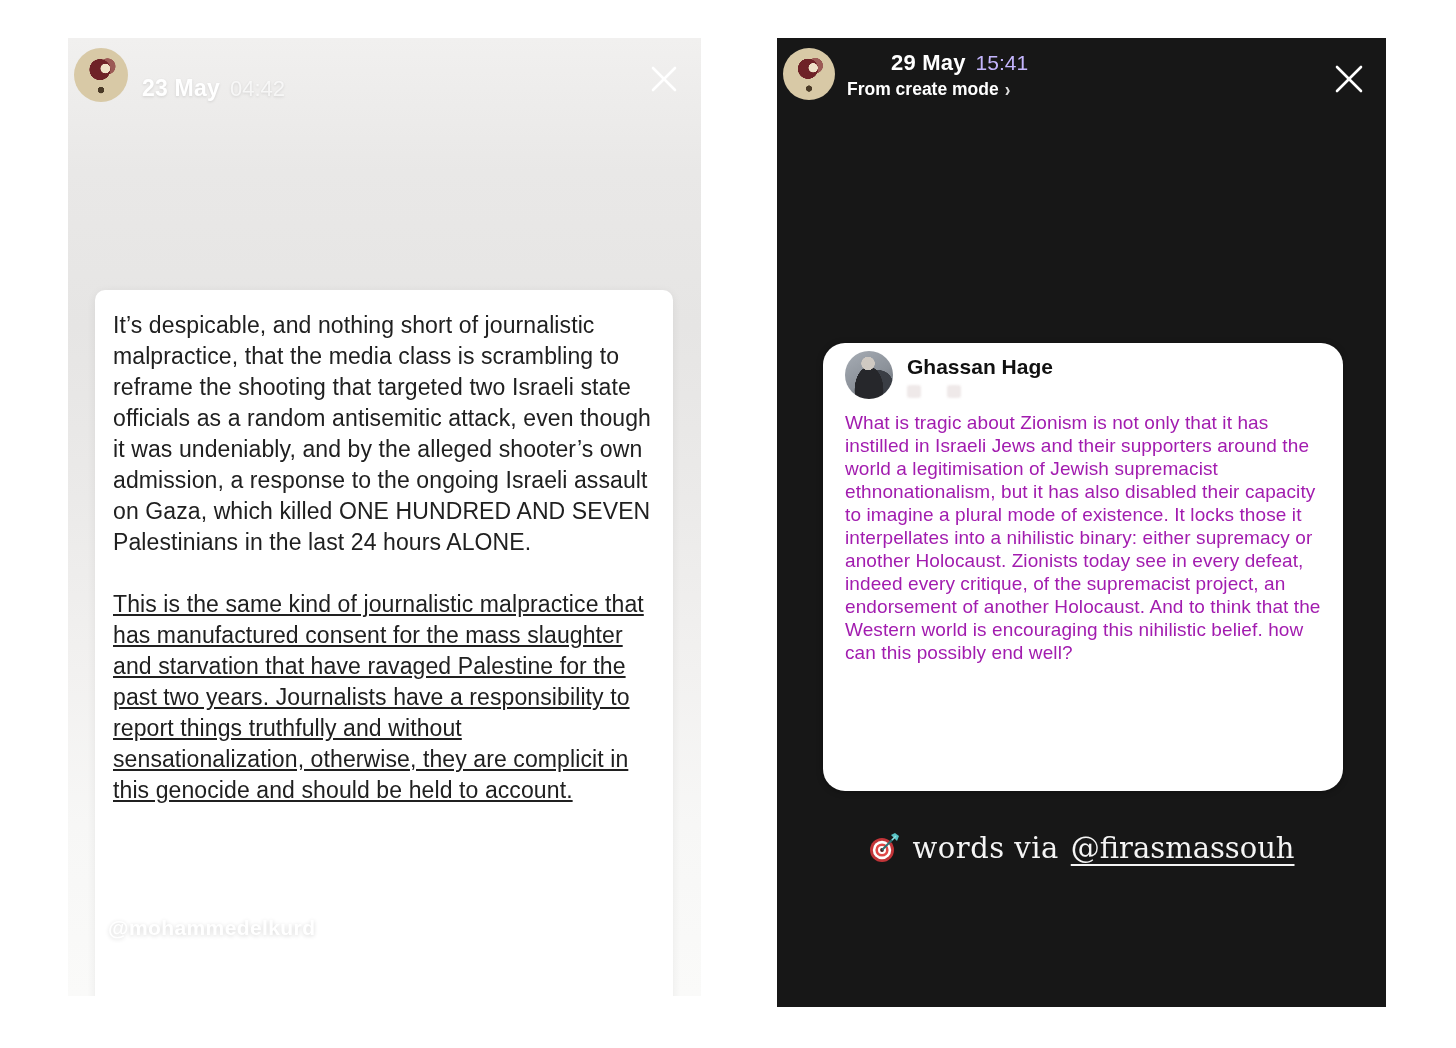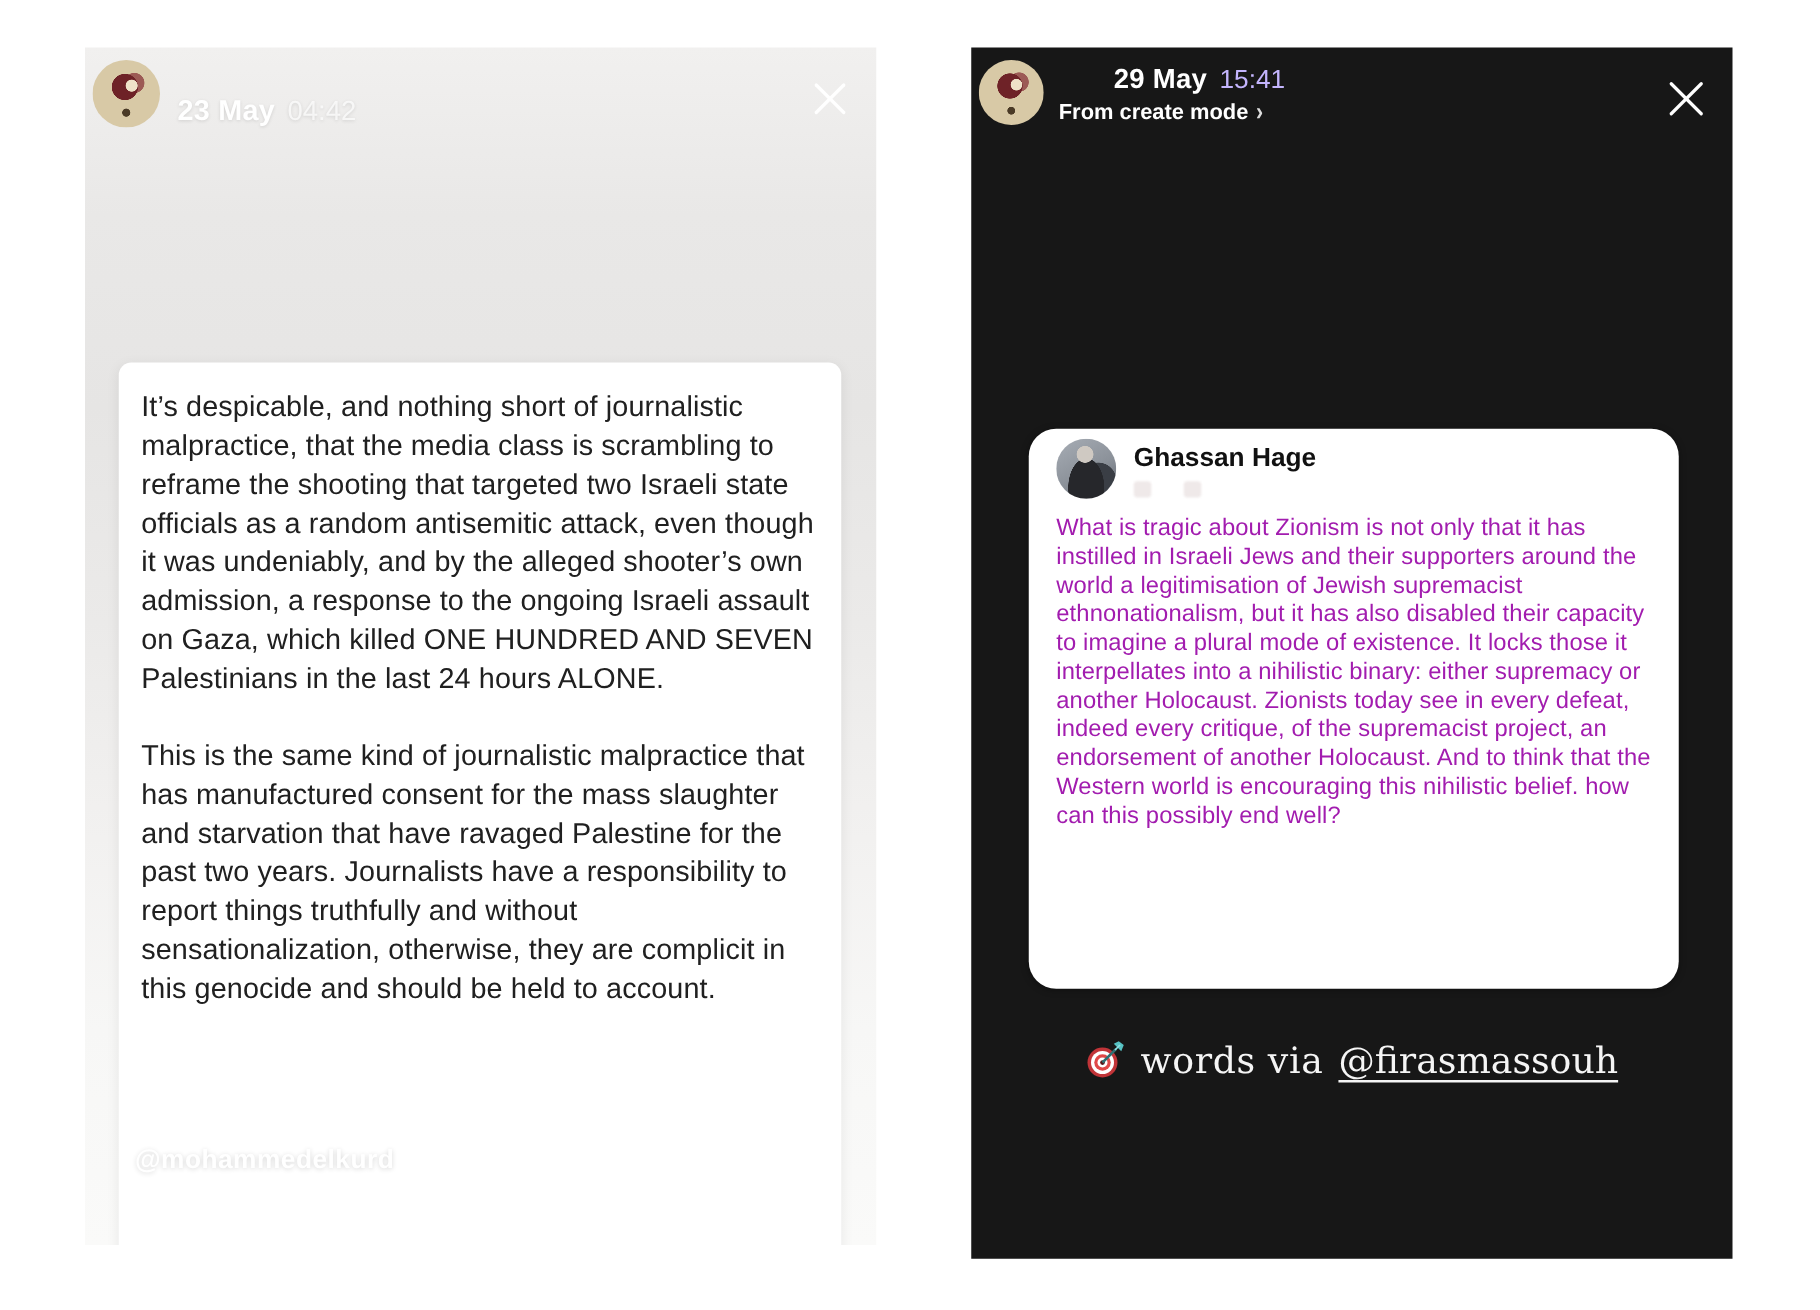--- a/index.html
+++ b/index.html
@@ -31,21 +31,21 @@
       radial-gradient(circle at 48% 40%, #6e2227 0 24%, transparent 25%),
       radial-gradient(circle at 62% 34%, #9c5a55 0 16%, transparent 17%),
       #d8c9a6;
   }
   .left-card{
     position:absolute;left:27px;top:252px;width:578px;height:792px;
     background:#ffffff;border-radius:10px;box-shadow:0 2px 10px rgba(0,0,0,0.07);
     padding:20px 18px;box-sizing:border-box;
   }
   .left-card p{margin:0;font-size:23px;line-height:31px;color:#202020;letter-spacing:.1px;}
-  .left-card p + p{margin-top:31px;}
+  .left-card p + p{margin-top:31px;text-decoration:underline;}
   .mention-tag{
     position:absolute;left:40px;top:878px;
     font-size:21px;font-weight:bold;color:#ffffff;
     text-shadow:0 1px 4px rgba(0,0,0,0.16);letter-spacing:.4px;cursor:pointer;
   }
 
   
   #right-story{left:777px;top:38px;width:609px;height:969px;background:#171717;}
   #right-story .hdr-texts{margin-left:12px;padding-top:2px;}
   #right-story .hdr-avatar{width:52px;height:52px;}

